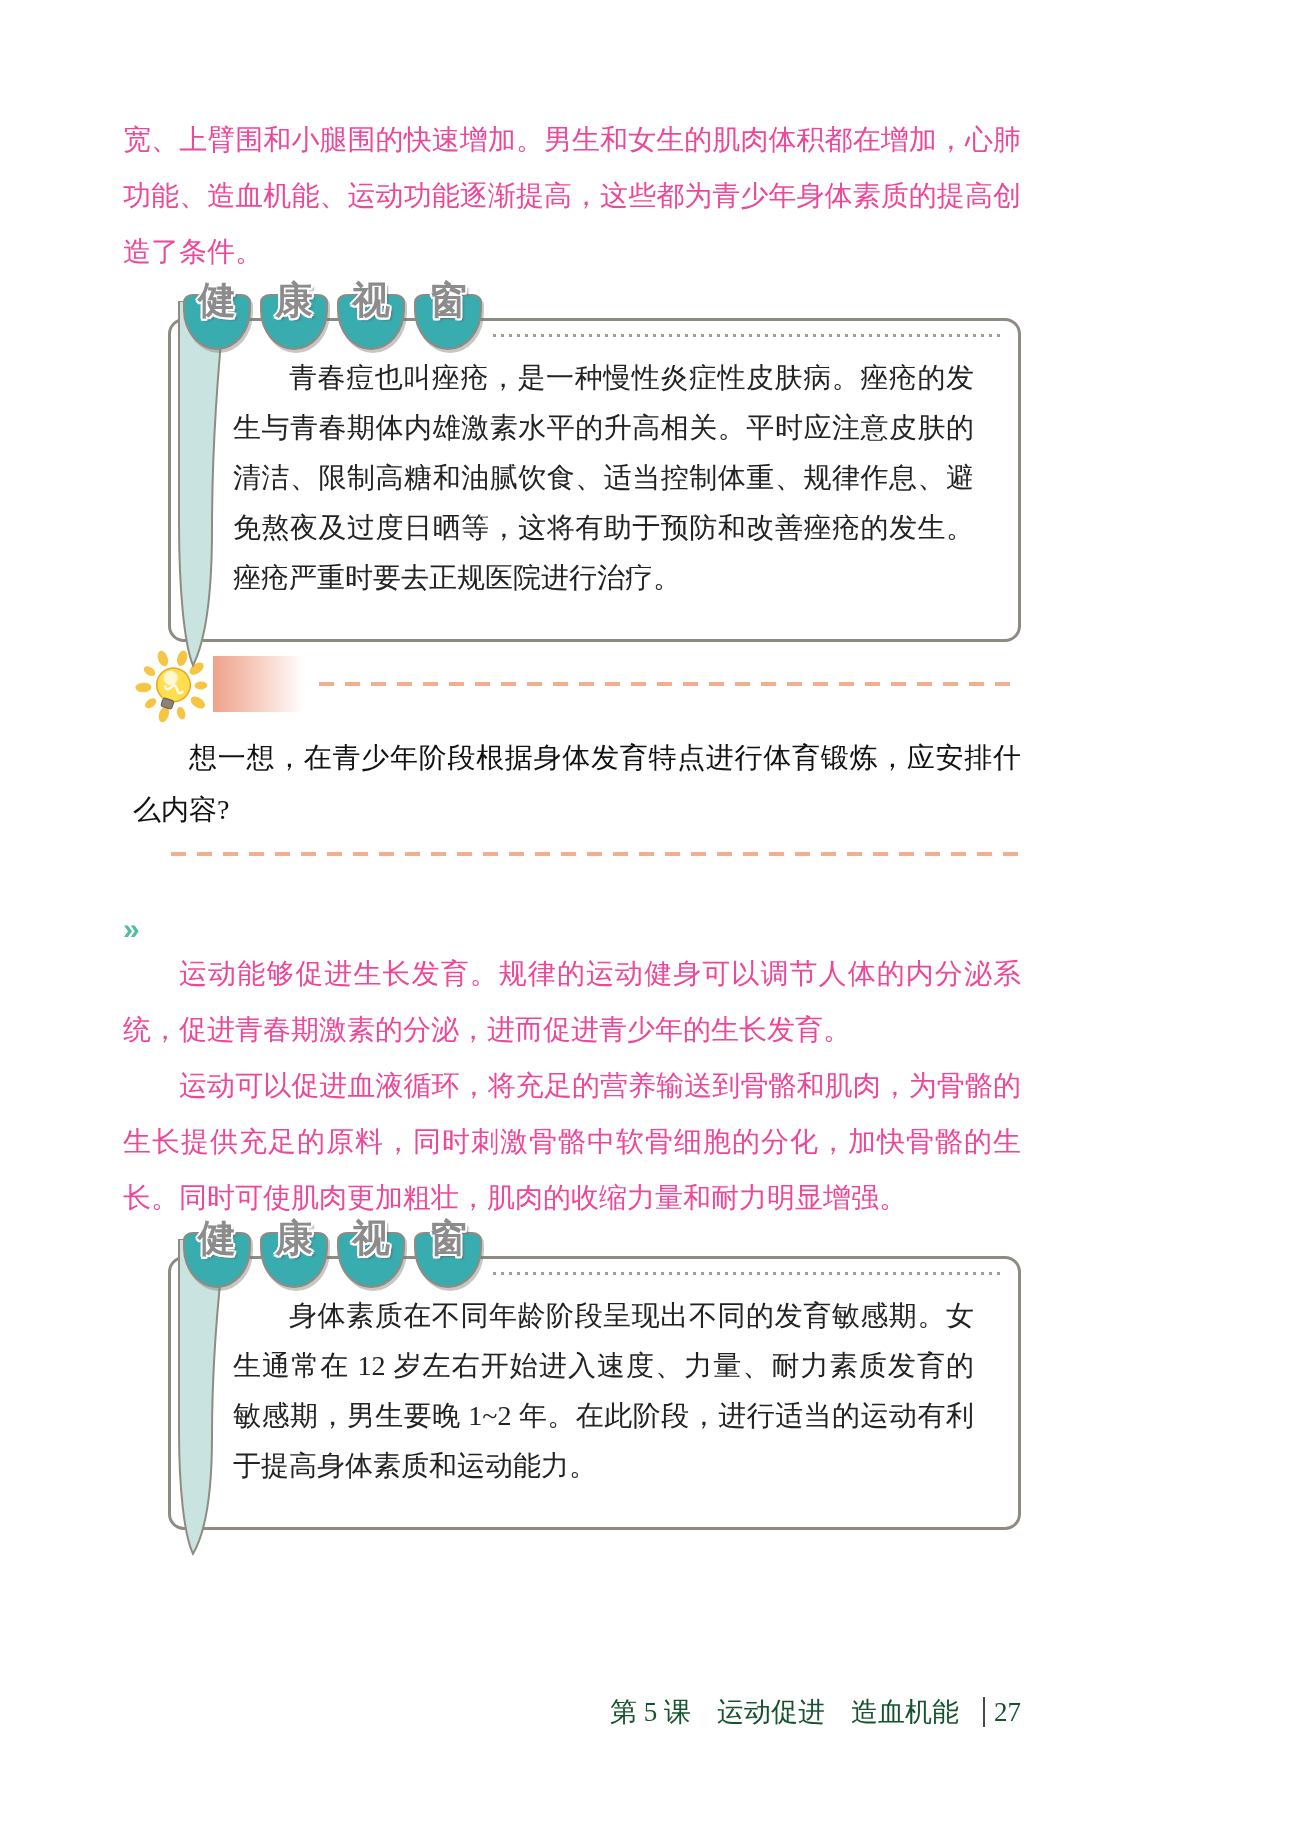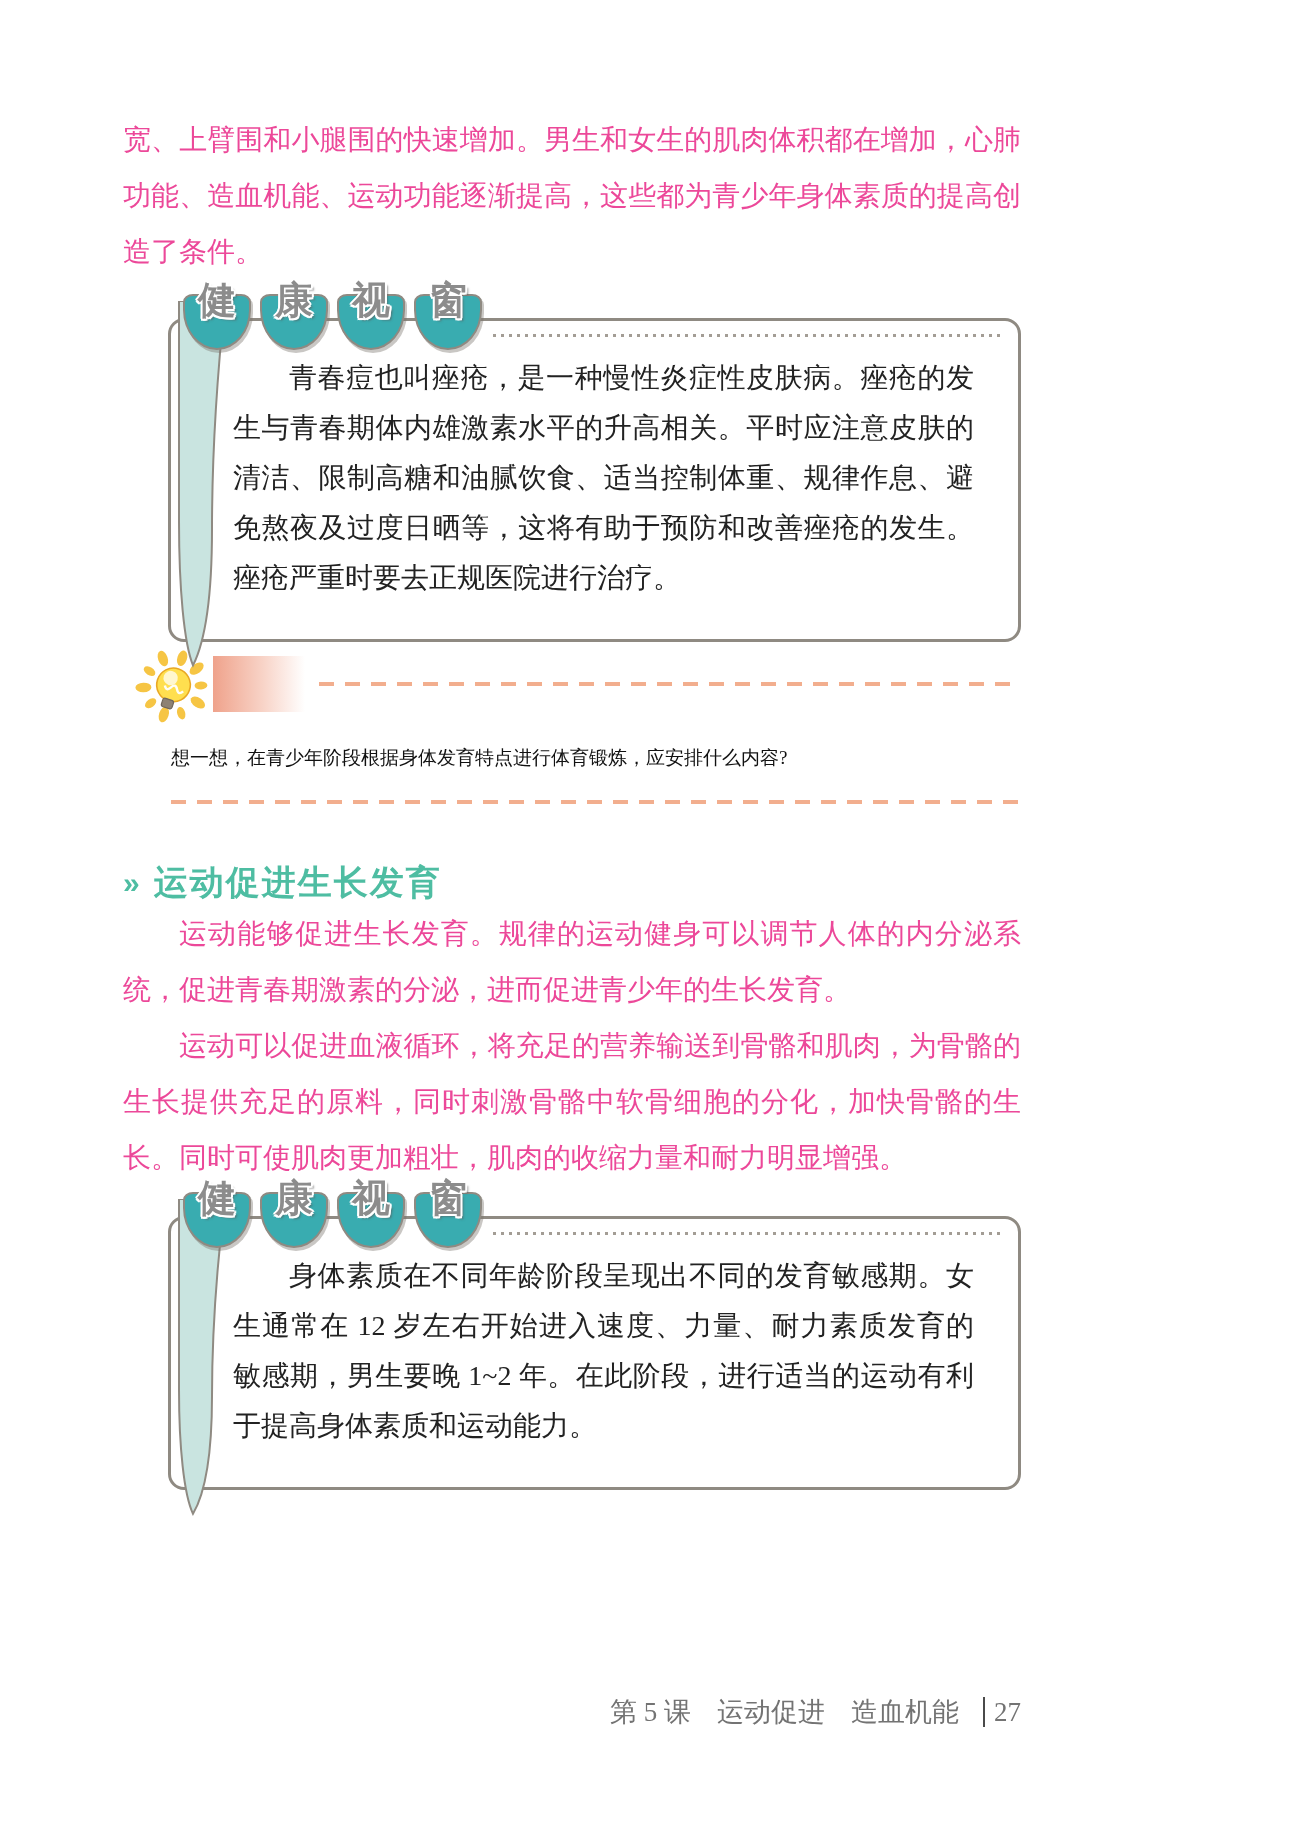--- a/index.html
+++ b/index.html
@@ -106,21 +106,21 @@
     background:linear-gradient(90deg,#efa28b 0%,#f8d4c8 55%,#ffffff 100%);
     flex:0 0 auto;
   }
   .dash{
     height:4px;
     background:repeating-linear-gradient(90deg,#f2ae8e 0 15px,transparent 15px 26px);
   }
   .dash-top{flex:1 1 auto;margin-top:34px;margin-left:14px;}
   .think-text{
     margin:4px 0 0 10px;
-    font-size:19px;
+    font-size:28px;
     line-height:52px;
     text-indent:2em;
     text-align:justify;
     color:#111;
   }
   .dash-bottom{margin:16px 0 0 48px;}
 
   
   .section-heading{
     margin:56px 0 0 0;
@@ -140,21 +140,21 @@
 
   
   .footer{
     position:absolute;
     top:1694px;
     left:123px;width:898px;
     display:flex;
     justify-content:flex-end;
     align-items:center;
     font-size:27px;
-    color:#737373;
+    color:#14532d;
   }
   .footer-seg{margin-left:26px;}
   .footer-bar{
     width:0;height:30px;
     border-left:2px solid #4a4a4a;
     margin-left:24px;
   }
   .footer-page{margin-left:9px;}
 </style>
 </head>
@@ -214,21 +214,20 @@
         </svg>
         <div class="think-label-block"></div>
         <div class="dash dash-top"></div>
       </div>
       <p class="think-text">想一想，在青少年阶段根据身体发育特点进行体育锻炼，应安排什么内容?</p>
       <div class="dash dash-bottom"></div>
     </div>
 
     <div class="section-heading">
       <span class="heading-marker">»</span>
-      <span class="heading-label">运动促进生长发育</span>
     </div>
 
     <p class="body-par indent after-heading">运动能够促进生长发育。规律的运动健身可以调节人体的内分泌系统，促进青春期激素的分泌，进而促进青少年的生长发育。</p>
     <p class="body-par indent">运动可以促进血液循环，将充足的营养输送到骨骼和肌肉，为骨骼的生长提供充足的原料，同时刺激骨骼中软骨细胞的分化，加快骨骼的生长。同时可使肌肉更加粗壮，肌肉的收缩力量和耐力明显增强。</p>
 
     <div class="health-box box2">
       <div class="ribbon">
         <svg viewBox="0 0 52 100" preserveAspectRatio="none" aria-hidden="true">
           <path d="M3,0 L49,0 C42,18 36,40 36,62 C36,80 30,92 17,99 C8,93 3,78 3,60 Z" fill="#c9e4e0" stroke="#8f8a82" stroke-width="2" vector-effect="non-scaling-stroke"></path>
         </svg>

